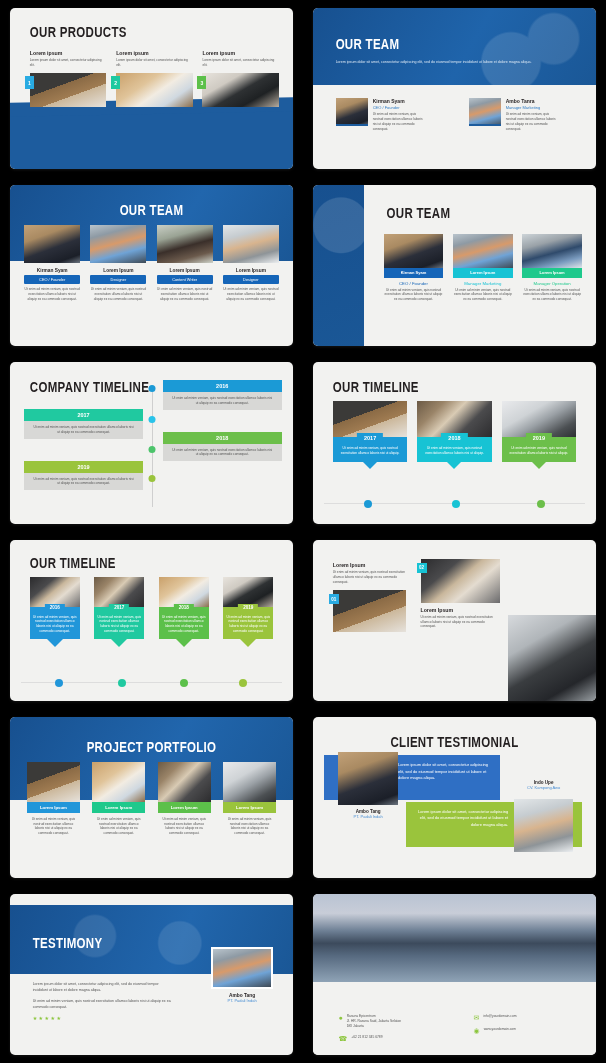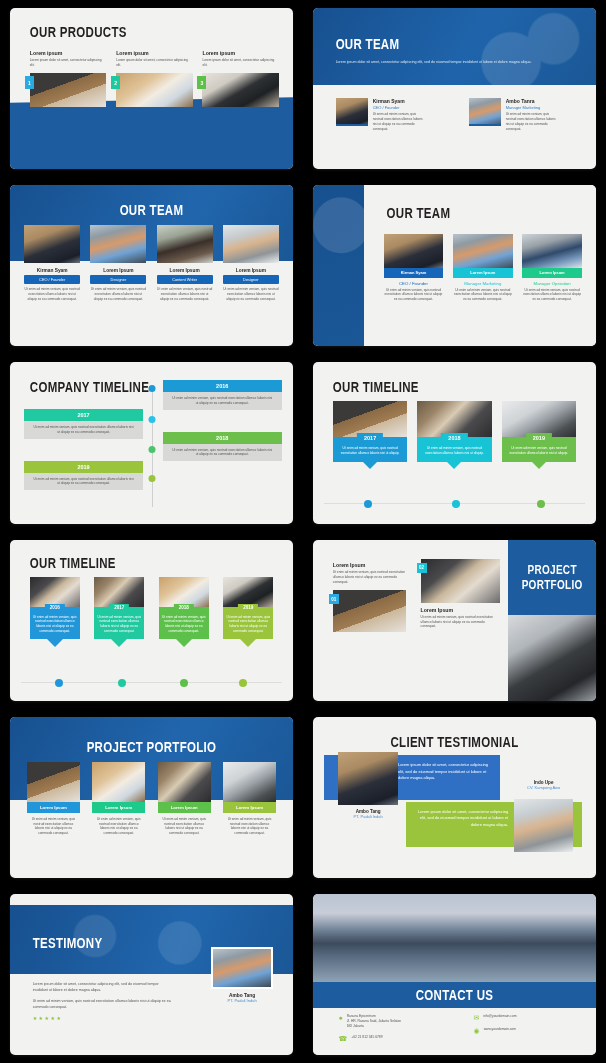--- a/index.html
+++ b/index.html
@@ -440,26 +440,20 @@
       <div class="bdot" style="left:16%;background:#2196d9"></div>
       <div class="bdot" style="left:38%;background:#20c9a0"></div>
       <div class="bdot" style="left:60%;background:#5cc04a"></div>
       <div class="bdot" style="left:81%;background:#9ac43c"></div>
     </div>
   </div>
 
   <div class="cell">
     <div class="slide s8">
       <div class="right">
-        <div class="hd">
-          <div>
-            <div class="ttl-light" style="font-size:10px;transform-origin:center">PROJECT</div>
-            <div class="ttl-light" style="font-size:10px;transform-origin:center;margin-top:4px">PORTFOLIO</div>
-          </div>
-        </div>
         <div class="im ph ph-laptop"></div>
       </div>
 
       <div class="l1">
         <div class="sub-h">Lorem Ipsum</div>
         <div class="lorem" style="margin-top:2px">Ut enim ad minim veniam, quis nostrud exercitation ullamco laboris nisi ut aliquip ex ea commodo consequat.</div>
         <div class="pic">
           <div class="numtag" style="background:#29abe2">01</div>
           <div class="ph ph-desk1" style="position:absolute;inset:0"></div>
         </div>
@@ -544,23 +538,20 @@
         <div class="av ph ph-m2"></div>
         <div style="text-align:center;margin-top:4px;font-size:4.8px;font-weight:bold;color:#231f20">Ambo Tang</div>
         <div style="text-align:center;font-size:4px;color:#4a8fd4">PT. Padali Indah</div>
       </div>
     </div>
   </div>
 
   <div class="cell">
     <div class="slide s12">
       <div class="img ph ph-city"></div>
-      <div class="bar">
-        <div class="ttl-light" style="transform-origin:center">CONTACT US</div>
-      </div>
       <div class="info">
         <div style="flex:1.25">
           <div class="ci">
             <div class="gl">●</div>
             <div class="tx" style="white-space:pre-line">Rasuna Epicentrum
 Jl. HR. Rasuna Said, Jakarta Selatan
 DKI Jakarta</div>
           </div>
           <div class="ci">
             <div class="gl">☎</div>

